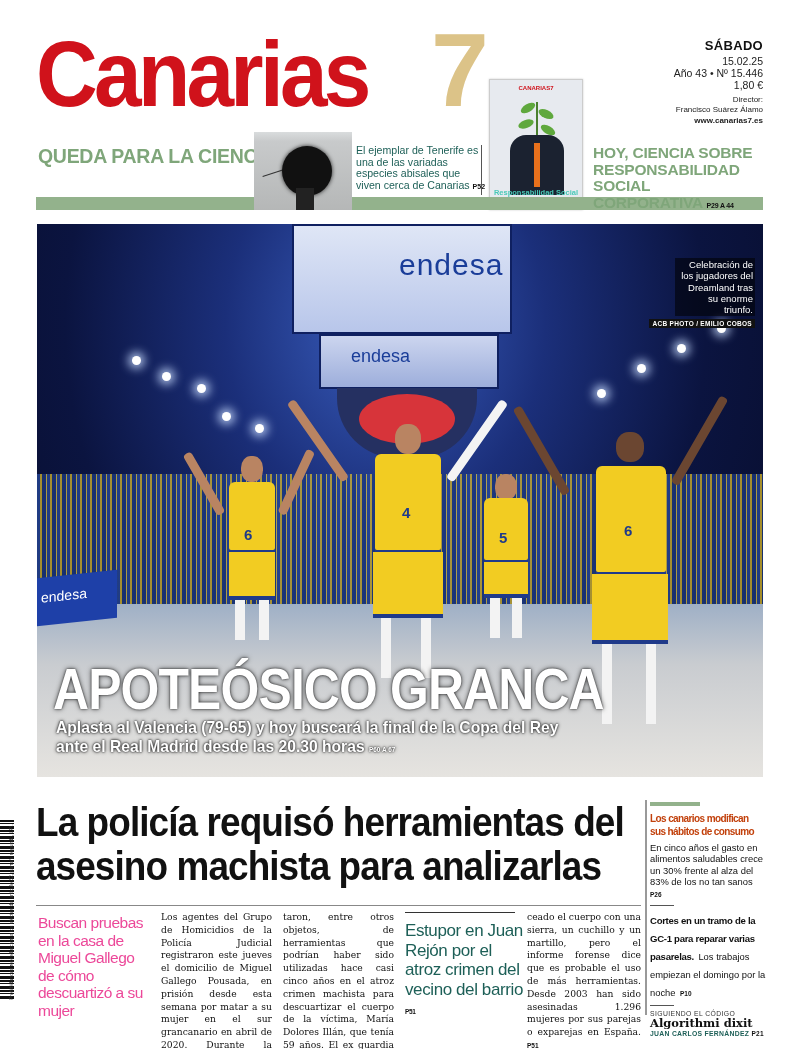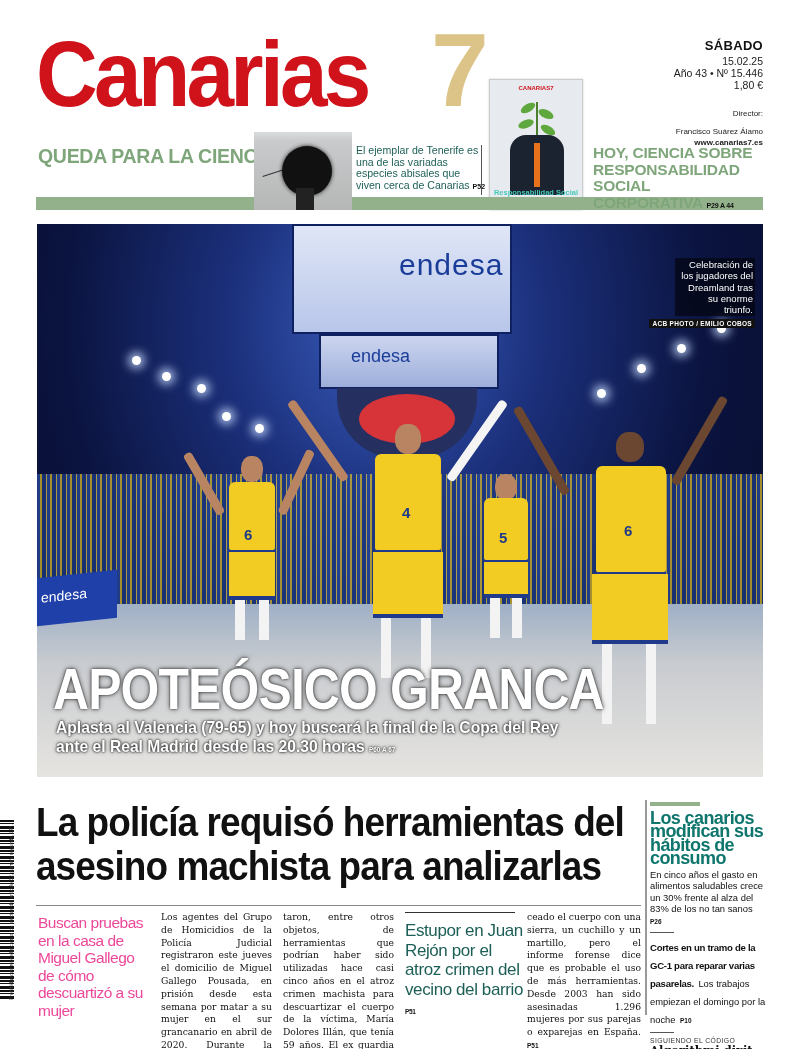--- a/index.html
+++ b/index.html
@@ -7,21 +7,21 @@
     body { position: relative; font-family: "Liberation Sans", sans-serif; color: #111; }
 
     
     .logo { position: absolute; left: 36px; top: 32px; height: 84px; display: flex; align-items: flex-end;
             font-family: "Liberation Sans", sans-serif; font-weight: 900; letter-spacing: -4px; }
     .logo .word { color: #d0121b; font-size: 92px; line-height: 84px; transform: scaleX(0.93); transform-origin: left bottom; display: inline-block; font-weight: bold; }
     .logo .seven { color: #dcc388; font-size: 104px; line-height: 84px; font-weight: bold; position: absolute; left: 395px; top: -4px; }
 
     .edition { position: absolute; right: 36px; top: 40px; text-align: right; font-size: 10.5px; line-height: 12px; color: #222; }
     .edition .day { font-weight: bold; font-size: 13px; letter-spacing: 0.3px; margin-bottom: 3px; color: #111; }
-    .edition .director { margin-top: 18px; font-size: 8px; line-height: 10px; }
+    .edition .director { margin-top: 4px; font-size: 8px; line-height: 10px; }
     .edition .web { font-weight: bold; font-size: 8px; }
 
     .mini-cover { position: absolute; left: 489px; top: 79px; width: 94px; height: 131px; background: #e7eaef;
                   border: 1px solid #ccc; box-shadow: 0 0 2px rgba(0,0,0,.2); overflow: hidden; }
     .mini-cover .mc-brand { position: absolute; top: 5px; width: 100%; text-align: center; font-size: 6px; font-weight: bold; color: #d0121b; }
     .mini-cover .suit { position: absolute; left: 20px; bottom: 14px; width: 54px; height: 60px; background: #1b2230; border-radius: 16px 16px 0 0; }
     .mini-cover .tie { position: absolute; left: 44px; bottom: 22px; width: 6px; height: 44px; background: #e8711c; }
     .mini-cover .leaf { position: absolute; width: 16px; height: 8px; background: #5fa83d; border-radius: 50%; }
     .mini-cover .stem { position: absolute; left: 46px; top: 22px; width: 2px; height: 50px; background: #4a7f2e; }
     .mini-cover .mc-title { position: absolute; bottom: 4px; width: 100%; text-align: center; font-size: 7.5px; line-height: 8px; font-weight: bold; color: #49c9b8; }
@@ -89,21 +89,21 @@
     .body-col.c3 { left: 527px; width: 114px; }
     .body-col .pg { font-family: "Liberation Sans", sans-serif; font-size: 6.5px; font-weight: bold; }
 
     .estupor-rule { position: absolute; left: 405px; top: 912px; width: 110px; height: 1px; background: #333; }
     .estupor { position: absolute; left: 405px; top: 921px; width: 118px; font-size: 17px; line-height: 19.5px; color: #1d5f57; letter-spacing: -0.4px; }
     .estupor .pg { font-size: 6.5px; font-weight: bold; color: #111; }
 
     .sidebar-vline { position: absolute; left: 645px; top: 800px; width: 2px; height: 215px; background: #999; }
     .sidebar { position: absolute; left: 650px; top: 802px; width: 116px; }
     .sidebar .green-bar { width: 50px; height: 4px; background: #93b28c; margin-bottom: 6px; }
-    .sidebar .s-title { font-weight: bold; font-size: 18px; line-height: 13.4px; letter-spacing: -0.6px; color: #0f766e; }
+    .sidebar .s-title { font-weight: bold; font-size: 10px; line-height: 13.4px; letter-spacing: -0.6px; color: #c2410c; }
     .sidebar .s-text { font-size: 9.4px; line-height: 11.5px; color: #111; margin-top: 3px; }
     .sidebar .pg { font-size: 6.5px; font-weight: bold; }
     .sidebar .rule { width: 24px; height: 1px; background: #555; margin: 5px 0 4px; }
     .sidebar .s-bold { font-weight: bold; font-size: 9.6px; line-height: 11.5px; letter-spacing: -0.3px; }
     .sidebar .s-norm { font-size: 9.4px; line-height: 11.5px; }
     .sidebar .kicker { font-size: 6.8px; letter-spacing: .4px; color: #333; margin-top: 4px; }
     .sidebar .col-title { font-family: "DejaVu Serif", serif; font-weight: bold; font-size: 11.5px; line-height: 13px; }
     .sidebar .author { font-size: 6.8px; font-weight: bold; color: #1d5f57; letter-spacing: .3px; }
     .sidebar .author .pg { color: #111; }
   </style>
@@ -114,21 +114,21 @@
   <span class="word">Canarias</span>
   <span class="seven">7</span>
 </div>
 
 <div class="edition">
   <div class="day">SÁBADO</div>
   <div>15.02.25</div>
   <div>Año 43 • Nº 15.446</div>
   <div>1,80 €</div>
   <div class="director">Director:</div>
-  <div class="director" style="margin-top:8px">Francisco Suárez Álamo</div>
+  <div class="director" style="margin-top:0">Francisco Suárez Álamo</div>
   <div class="web">www.canarias7.es</div>
 </div>
 
 <div class="mini-cover">
   <div class="mc-brand">CANARIAS7</div>
   <div class="stem"></div>
   <div class="leaf" style="left:30px;top:24px;transform:rotate(-30deg)"></div>
   <div class="leaf" style="left:48px;top:30px;transform:rotate(25deg)"></div>
   <div class="leaf" style="left:28px;top:40px;transform:rotate(-20deg)"></div>
   <div class="leaf" style="left:50px;top:46px;transform:rotate(30deg)"></div>

